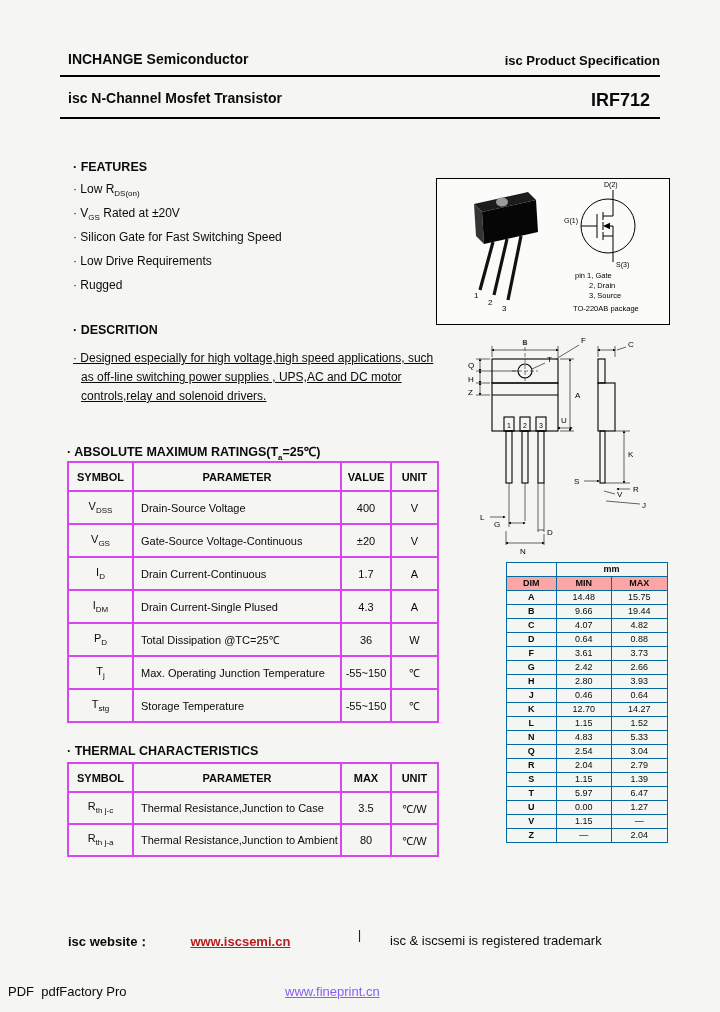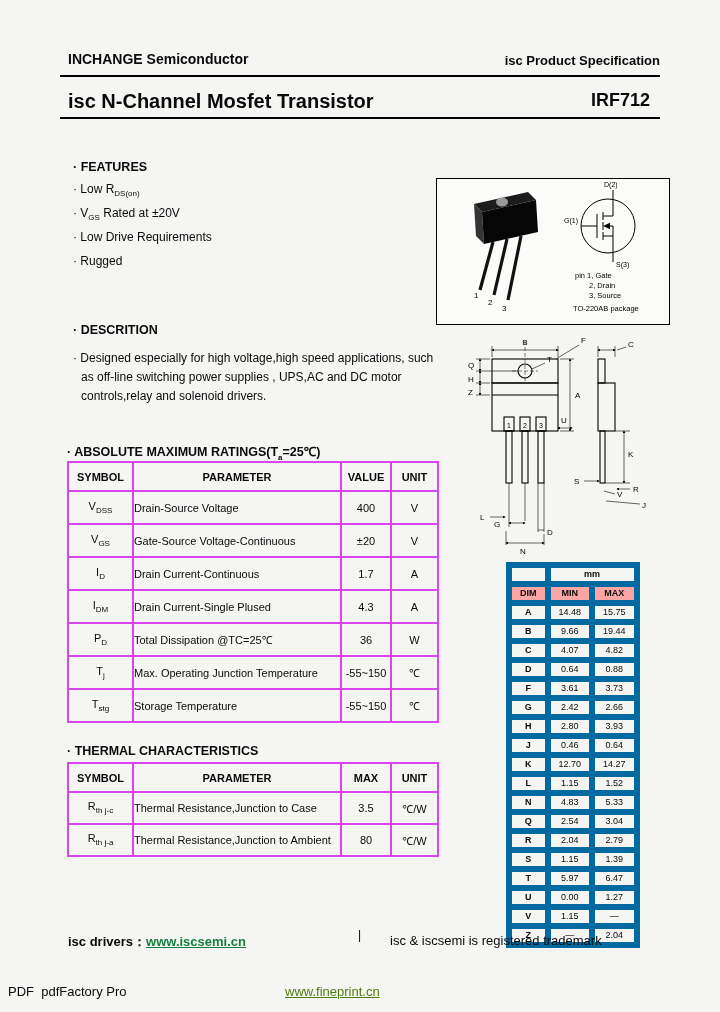--- a/index.html
+++ b/index.html
@@ -8,66 +8,67 @@
     position:relative;
     background:#f5f5f3;
     color:#0a0a0a;
     font-family:"Liberation Sans", sans-serif;
     overflow:hidden;
   }
   .abs { position:absolute; }
   .rule { position:absolute; background:#000; }
   .h-left { left:68px; top:51px; font-size:14px; font-weight:bold; }
   .h-right { left:460px; top:53px; width:200px; text-align:right; font-size:13px; font-weight:bold; }
-  .title { left:68px; top:90px; font-size:20px; font-weight:bold; }
+  .title { left:68px; top:90px; font-size:14px; font-weight:bold; }
   .part { left:460px; top:90px; width:190px; text-align:right; font-size:18px; font-weight:bold; }
   .sec-h { font-size:12.5px; font-weight:bold; }
   .feat-list { left:73px; top:180px; font-size:12px; line-height:19.5px; }
   .feat sub, .spec sub, .hsub { font-size:8px; }
-  .desc-p { left:73px; top:349px; width:366px; font-size:12px; line-height:19px; padding-left:8px; text-indent:-8px; }
+  .desc-p { left:73px; top:349px; width:366px; font-size:12px; line-height:19px; padding-left:8px; text-indent:-8px;text-decoration:underline; }
   table.spec { position:absolute; border-collapse:collapse; table-layout:fixed; width:370px; background:transparent; }
   .spec th, .spec td { border:2px solid #d946ef; font-size:11px; }
   .spec th { height:29px; font-weight:bold; text-align:center; }
   .spec tr.r td { height:33px; }
   .spec tr.r2 td { height:32px; }
   .c-sym { width:65px; text-align:center; }
-  .c-par { width:208px; text-align:left; }
+  .c-par { width:208px; text-align:left; padding-left:7px; }
   .c-val { width:50px; text-align:center;margin-left:16px; }
   .c-unit { width:47px; text-align:center; }
   table.dims { position:absolute; left:506px; top:562px; border-collapse:collapse; table-layout:fixed; font-size:9px; }
-  .dims th, .dims td { border:6px solid #0369a1; text-align:center; height:14px; padding:0 8px; line-height:13px; }
+  .dims th, .dims td { border:1px solid #0369a1; text-align:center; height:14px; padding:0 16px; line-height:13px; }
   .dims th { font-weight:bold; }
   .dims .hdr { background:#fca5a5; }
   .dims .dimcol { width:28px; font-weight:bold; }
   .dims .mincol { width:41px; }
   .dims .maxcol { width:41px; }
   .pkg-box { left:436px; top:178px; }
   .site { left:68px; top:933px; font-size:13px; font-weight:bold; }
-  .site a { color:#15803d; text-decoration:underline; }
+  .site a { color:#b91c1c; text-decoration:underline;margin-left:40px; }
   .sep { left:358px; top:928px; font-size:12px; }
   .trademark { left:390px; top:933px; font-size:13px; font-weight:normal; }
   .pdf-note { left:8px; top:984px; font-size:13px; white-space:pre; }
   .fineprint { left:285px; top:984px; font-size:13px; }
-  .fineprint a { color:#4d7c0f; text-decoration:underline; }
+  .fineprint a { color:#8b5cf6; text-decoration:underline; }
   svg text { font-family:"Liberation Sans", sans-serif; fill:#000; }
 </style>
 </head>
 <body>
 
 <div class="abs h-left">INCHANGE Semiconductor</div>
 <div class="abs h-right">isc Product Specification</div>
 <div class="rule" style="left:60px;top:75px;width:600px;height:2px;"></div>
 <div class="abs title">isc N-Channel Mosfet Transistor</div>
 <div class="abs part">IRF712</div>
 <div class="rule" style="left:60px;top:117px;width:600px;height:2px;"></div>
 
 <div class="abs sec-h" style="left:73px;top:160px;">· FEATURES</div>
 <div class="abs feat-list">
   <div class="feat"><span>· Low R</span><sub>DS(on)</sub><span></span></div>
   <div class="feat"><span>· V</span><sub>GS</sub><span>  Rated at ±20V</span></div>
+  <div class="feat"><span>· Silicon Gate for Fast Switching Speed</span><sub></sub><span></span></div>
   <div class="feat"><span>· Low Drive Requirements</span><sub></sub><span></span></div>
   <div class="feat"><span>· Rugged</span><sub></sub><span></span></div>
 </div>
 
 <svg class="abs pkg-box" width="234" height="147" viewBox="0 0 234 147">
   <rect x="0.5" y="0.5" width="233" height="146" fill="#fbfbf9" stroke="#000"></rect>
   <g>
     <line x1="57" y1="64" x2="44" y2="112" stroke="#111" stroke-width="3.2"></line>
     <line x1="71" y1="61" x2="58" y2="117" stroke="#111" stroke-width="3.2"></line>
     <line x1="85" y1="58" x2="72" y2="122" stroke="#111" stroke-width="3.2"></line>
@@ -372,17 +373,17 @@
         <td class="maxcol">—</td>
       </tr>
   <tr>
         <td class="dimcol">Z</td>
         <td class="mincol">—</td>
         <td class="maxcol">2.04</td>
       </tr>
 </tbody>
   </table>
 
-<div class="abs site"><span>isc drivers：</span><a href="#">www.iscsemi.cn</a></div>
+<div class="abs site"><span>isc website：</span><a href="#">www.iscsemi.cn</a></div>
 <div class="abs sep">|</div>
 <div class="abs trademark">isc &amp; iscsemi is registered trademark</div>
 <div class="abs pdf-note">PDF  pdfFactory Pro</div>
 <div class="abs fineprint"><a href="#">www.fineprint.cn</a></div>
 
 </body></html>

